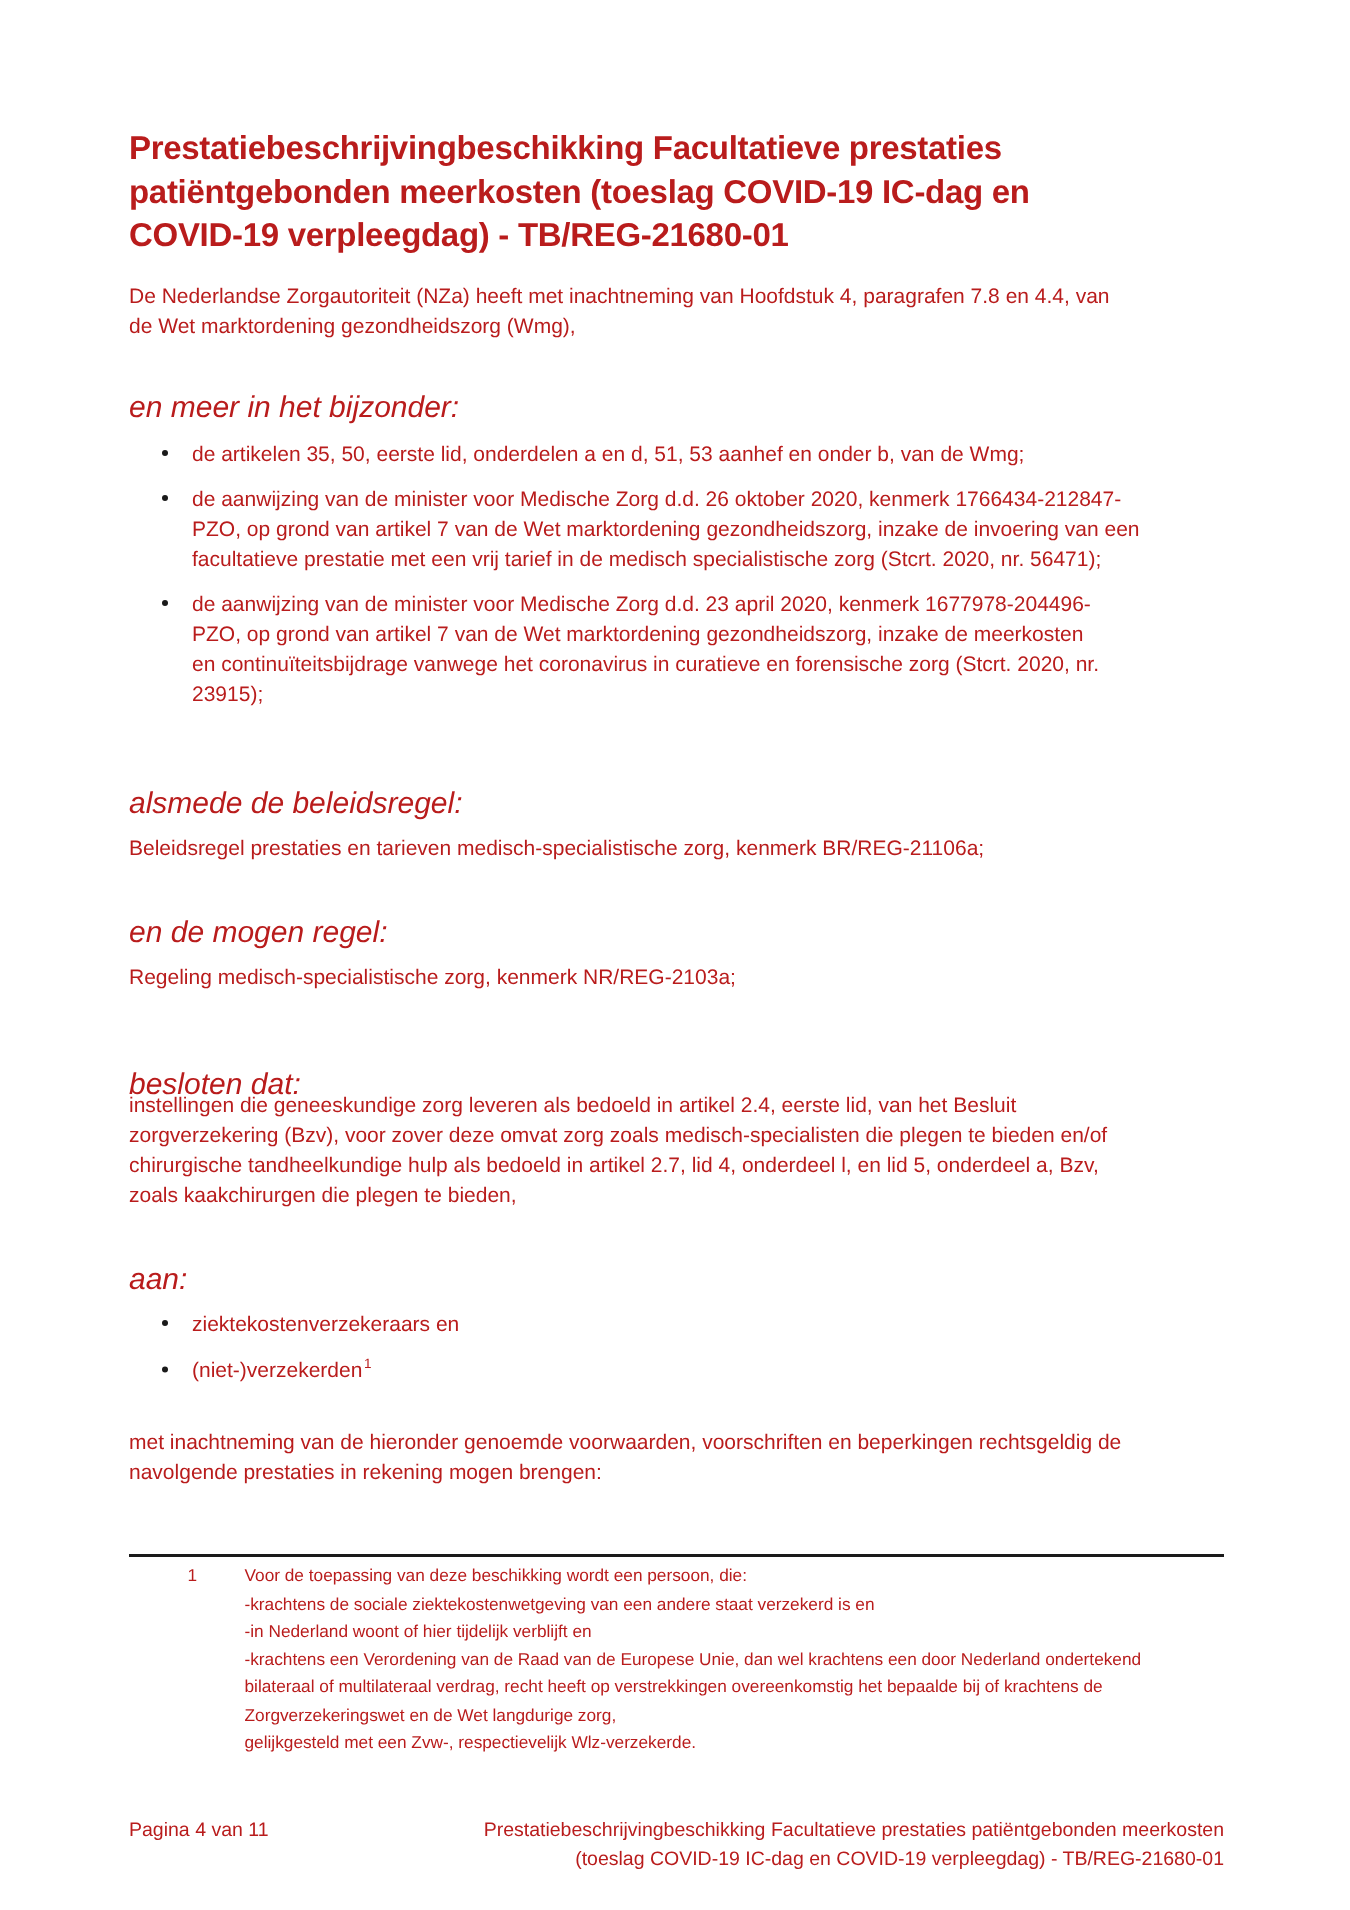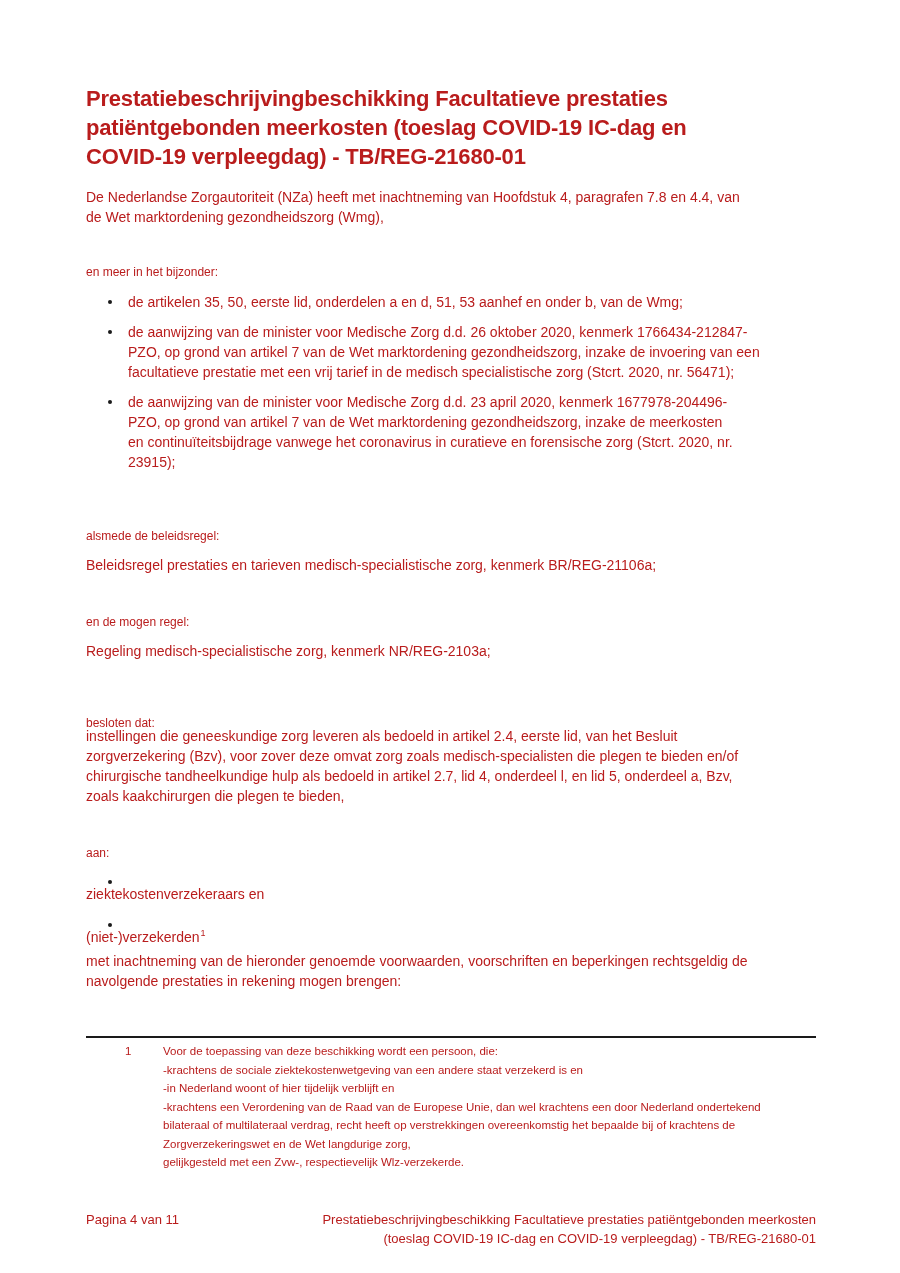--- a/index.html
+++ b/index.html
@@ -23,41 +23,42 @@
     font-weight: bold;
     letter-spacing: -0.2px;
     white-space: pre;
   }
   .body-text {
     font-size: 14px;
     line-height: 20px;
     white-space: pre;
   }
   .lead-in {
-    font-size: 12px;
+    font-style: italic;
+    font-size: 20px;
     line-height: 20px;
     white-space: pre;
   }
   .pos-intro        { top: 187px; }
   .pos-bijzonder    { top: 262px; }
   .pos-list-bijzonder { top: 292px; }
   .pos-alsmede      { top: 526px; }
   .pos-beleidsregel { top: 555px; }
   .pos-nadere       { top: 612px; }
   .pos-regeling     { top: 641px; }
   .pos-besloten     { top: 698px; margin-top: 15px; }
   .pos-besloten-p   { top: 726px; }
   .pos-aan          { top: 843px; }
   .pos-list-aan     { top: 872px; }
   .pos-closing      { top: 951px; }
 
   ul.bullet-list { list-style: none; }
   ul.bullet-list li { display: flex; align-items: flex-start; }
   ul.pos-list-bijzonder li { margin-bottom: 10px; }
-  ul.pos-list-aan li { margin-bottom: 11px; flex-direction: column; }
+  ul.pos-list-aan li { margin-bottom: 11px; }
   .dot {
     flex: 0 0 auto;
     width: 4px; height: 4px;
     border-radius: 50%;
     background: #1a1a1a;
     margin: 8px 16px 0 22px;
   }
   sup.fn-ref {
     font-size: 9px;
     line-height: 0;

